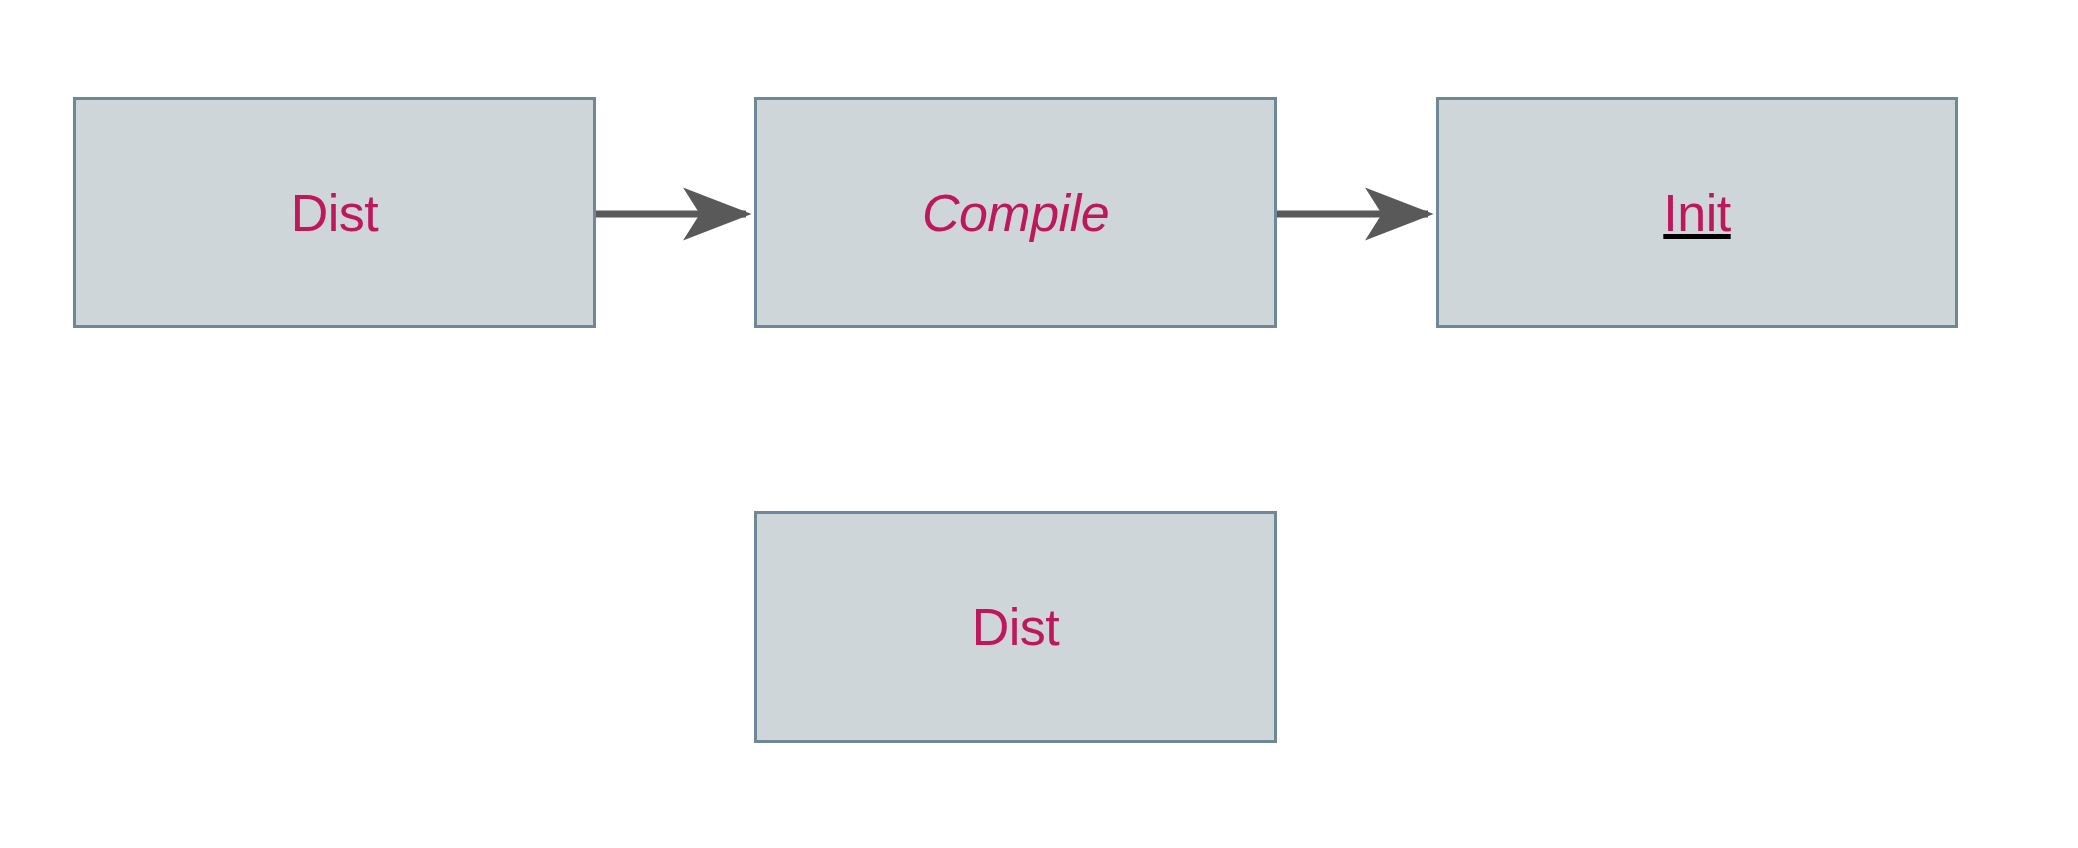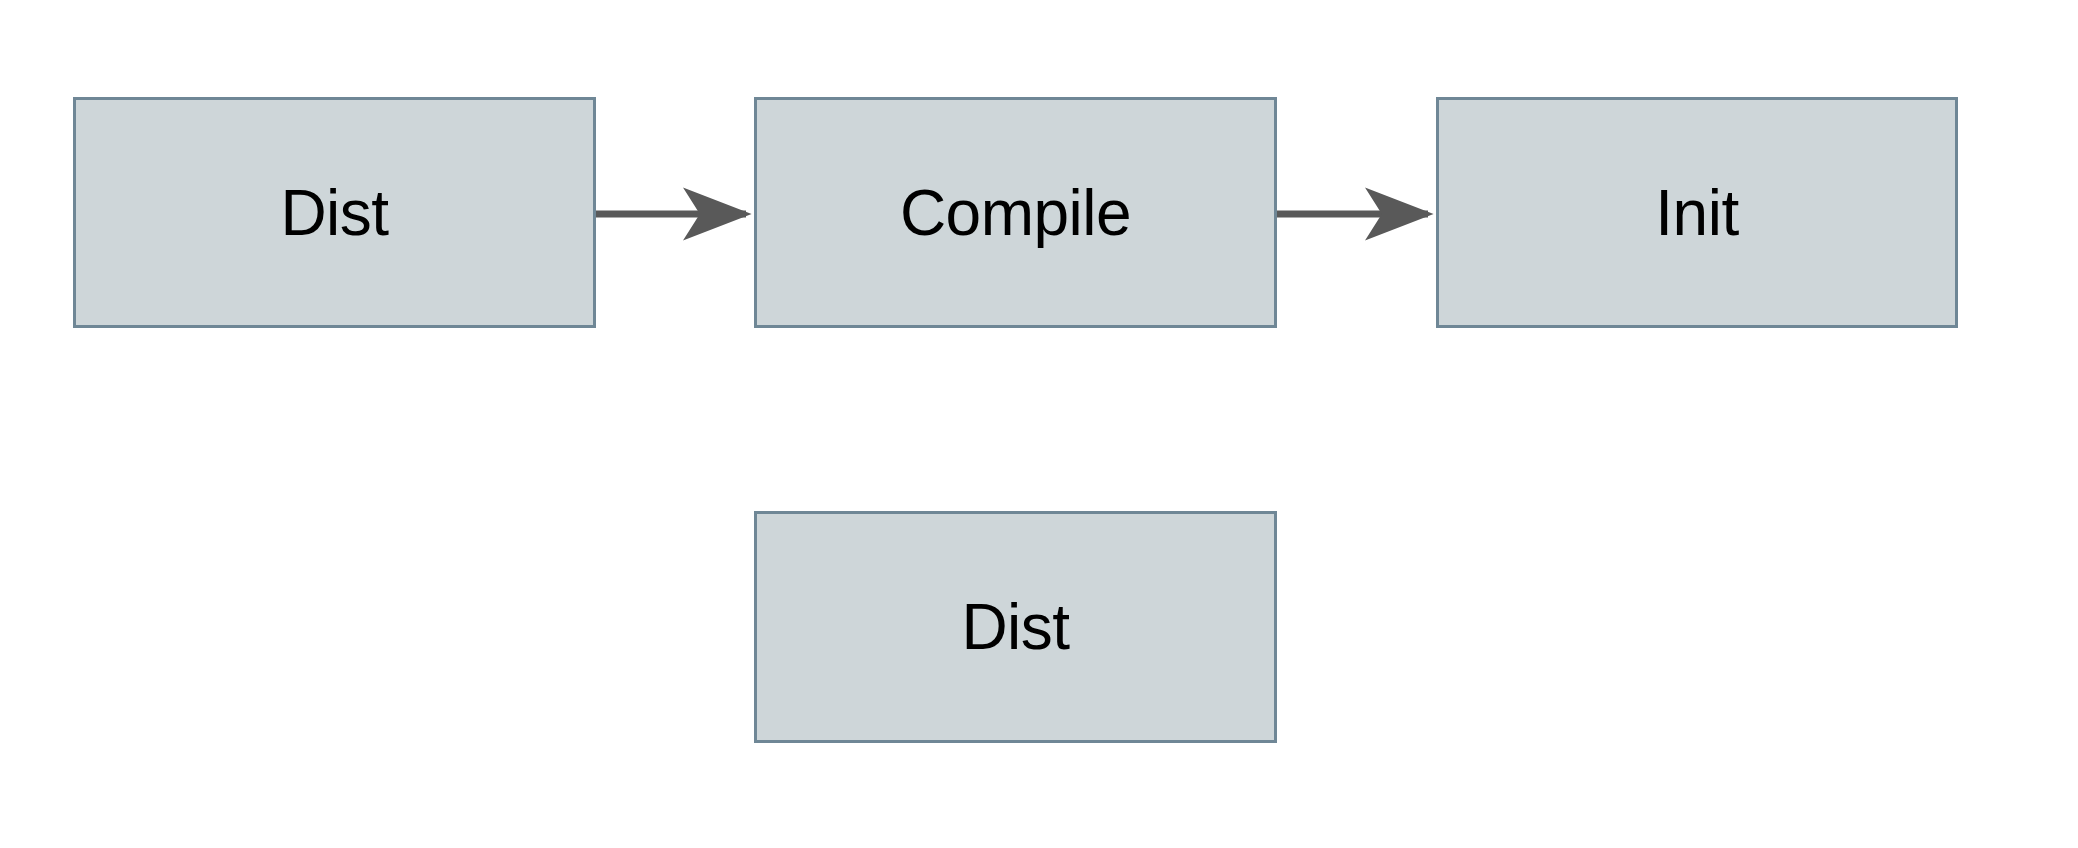--- a/index.html
+++ b/index.html
@@ -30,31 +30,31 @@
     position: absolute;
     box-sizing: border-box;
     background: #ced6d9;
     border: 3px solid #6f8796;
     display: flex;
     align-items: center;
     justify-content: center;
   }
   .node-label {
     font-family: "Liberation Sans", sans-serif;
-    font-size: 64px;
+    font-size: 52px;
     font-weight: 400;
     line-height: 1;
-    color: #000000;
+    color: #be185d;
     letter-spacing: -0.5px;
     white-space: nowrap;
     user-select: none;
   }
   .node-dist    { left: 73px;   top: 97px;  width: 523px; height: 231px; }
-  .node-compile { left: 754px;  top: 97px;  width: 523px; height: 231px; }
-  .node-init    { left: 1436px; top: 97px;  width: 522px; height: 231px; }
+  .node-compile { left: 754px;  top: 97px;  width: 523px; height: 231px; font-style: italic; }
+  .node-init    { left: 1436px; top: 97px;  width: 522px; height: 231px; text-decoration: underline; }
   .node-clean   { left: 754px;  top: 511px; width: 523px; height: 232px; }
 </style>
 </head>
 <body>
 
 <div id="canvas">
 
   <svg id="diagram-svg" viewBox="0 0 2078 848" xmlns="http://www.w3.org/2000/svg">
     <defs>
       <marker id="arrowhead" markerWidth="10" markerHeight="8" refX="9.2" refY="4" orient="auto" markerUnits="strokeWidth">

